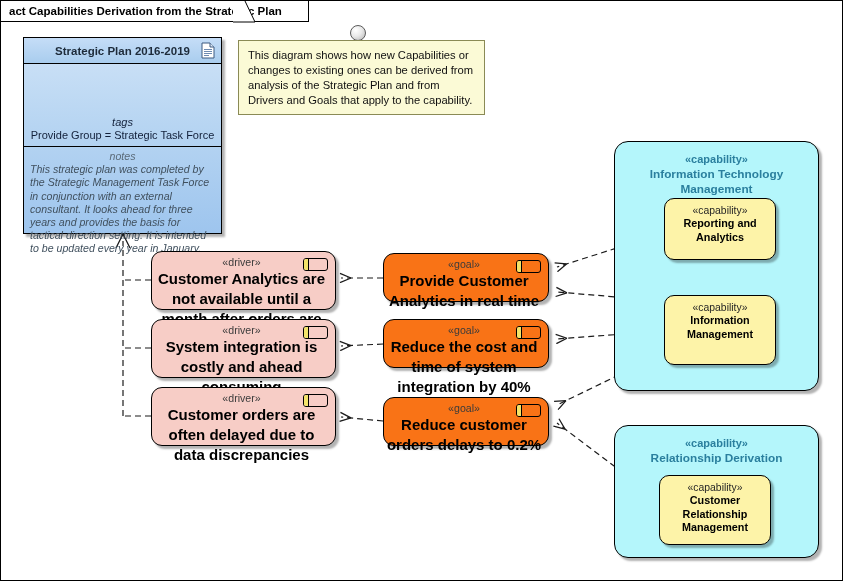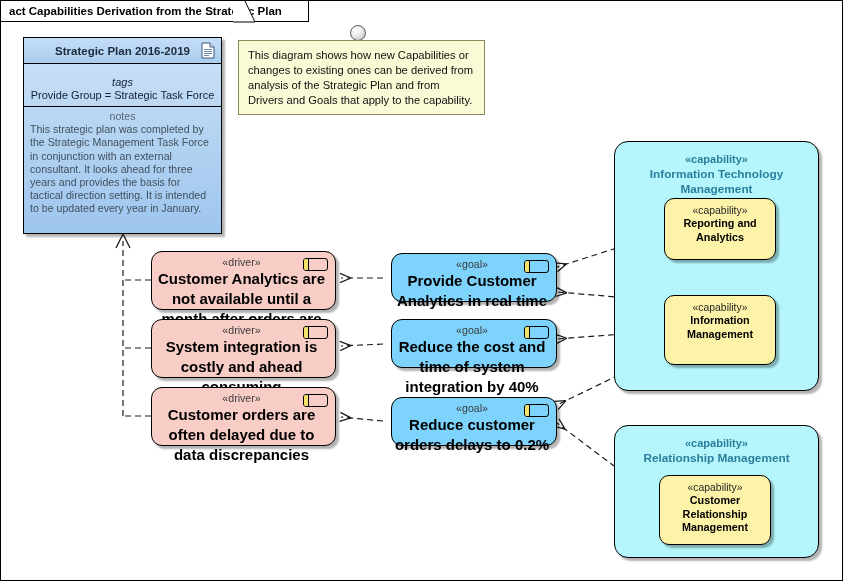--- a/index.html
+++ b/index.html
@@ -93,29 +93,31 @@
   }
   #sp-doc-icon {
     position: absolute;
     right: 6px;
     top: 4px;
     width: 14px;
     height: 17px;
   }
   #sp-tags {
     border-bottom: 1px solid #000000;
-    padding: 12px 4px 5px 4px;
+    padding: 4px 4px 5px 4px;
     font-size: 11px;
     color: #12203a;
     text-align: center;
+    margin-top: 48px;
   }
   #sp-tags .caption { font-style: italic; display: block; margin-bottom: 1px; }
   #sp-notes {
     padding: 3px 6px 4px 6px;
     font-size: 10.6px;
+    font-style: italic;
     color: #40505e;
     line-height: 13.2px;
     text-align: left;
   }
   #sp-notes .caption {
     display: block;
     text-align: center;
     color: #5a6a78;
   }
 
@@ -161,21 +163,21 @@
   }
   .archi-box .bname {
     display: block;
     font-size: 15px;
     font-weight: bold;
     color: #000000;
     text-align: center;
     line-height: 20px;
   }
   .driver { background: #f7cdc6; }
-  .goal   { background: #7dd3fc; margin-left: 8px; }
+  .goal   { background: #f97316; }
 
   .elem-icon {
     position: absolute;
     right: 7px;
     top: 6px;
     width: 25px;
     height: 13px;
     border: 1px solid #000000;
     border-radius: 3px;
     box-sizing: border-box;
@@ -373,20 +375,20 @@
     <span class="stereo">«capability»</span>
     <span class="cname">Reporting and Analytics</span>
   </div>
   <div class="node cap-leaf shadow" id="cap-infomgmt">
     <span class="stereo">«capability»</span>
     <span class="cname">Information Management</span>
   </div>
 
   <div class="node cap-container shadow" id="cap-rel">
     <span class="stereo">«capability»</span>
-    <span class="cname">Relationship Management</span>
+    <span class="cname">Relationship Derivation</span>
   </div>
   <div class="node cap-leaf shadow" id="cap-crm">
     <span class="stereo">«capability»</span>
     <span class="cname">Customer Relationship Management</span>
   </div>
 
 </div>
 
 </body></html>

